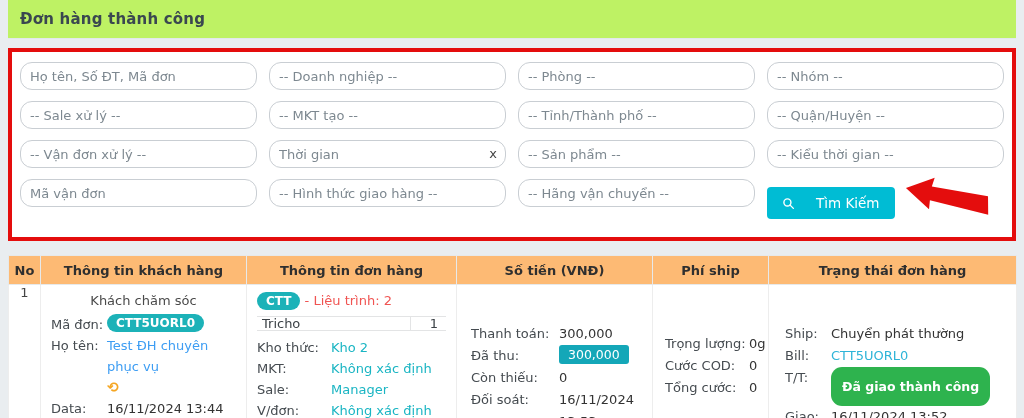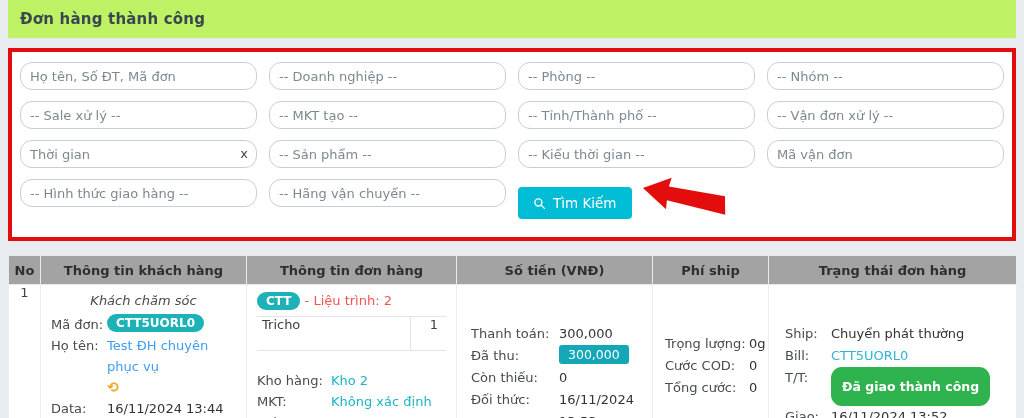--- a/index.html
+++ b/index.html
@@ -35,61 +35,61 @@
   input.field { outline:none; }
   input.field::placeholder { color:#7d8890; opacity:1; }
   .clear-x {
     position:absolute; right:9px; top:50%; transform:translateY(-52%);
     color:#444; font-size:13px; cursor:pointer; line-height:1;
   }
   .btn-cell { display:flex; align-items:center; gap:8px; }
   .search-btn {
     height:30px; padding:16px 15px; background:#00bcd4; color:#fff;
     border:none; border-radius:4px; font-size:13.5px; cursor:pointer;
-    display:inline-flex; align-items:center; gap:7px;
+    display:inline-flex; align-items:center; gap:21px;
     font-family:"DejaVu Sans","Liberation Sans",sans-serif;
   }
   .arrow-svg { overflow:visible; }
 
   
   .orders-table-wrap { margin:14px 8px 0; }
   table.orders { width:1008px; border-collapse:collapse; table-layout:fixed; background:#fff; }
   table.orders th {
-    background:#a3a3a3; border:1px solid #e7e9ea; height:29px;
+    background:#fdba74; border:1px solid #e7e9ea; height:29px;
     font-size:13px; font-weight:700; color:#2f2f2f; text-align:center;
   }
   table.orders td {
     border-left:1px solid #ededed; border-right:1px solid #ededed;
     vertical-align:top; height:154px; overflow:hidden; background:#fff;
   }
   td.no-cell { text-align:center; vertical-align:middle; color:#444; }
 
   .lbl-row { display:flex; align-items:flex-start; line-height:21px; }
   .lbl { color:#4e5а5f; }
   .lbl, .val { color:#454b50; }
   .val { color:#333; }
 
   
   .cust-cell { padding:6px 10px 0; }
-  .care-type { text-align:center; font-style:italic; color:#4a4a4a; line-height:20px; margin-bottom:3px; }
+  .care-type { text-align:center; color:#4a4a4a; line-height:20px; margin-bottom:3px; }
   .cust-cell .lbl { flex:0 0 56px; }
   .badge-pill {
     display:inline-block; background:#1cb2b8; color:#fff; font-size:12px;
     font-weight:700; border-radius:10px; padding:1px 9px; line-height:16px;
   }
   .link-blue { color:#3d9df3; cursor:pointer; }
   .history-icon { color:#f5a623; font-weight:700; font-size:14px; line-height:15px; cursor:pointer; display:inline-block; }
 
   
   .order-cell { padding:6px 10px 0; }
   .order-top { text-align:left; line-height:20px; margin-bottom:5px; }
   .course-red { color:#f05452; }
   .product-bar {
     border-top:1px solid #e3e4e5; border-bottom:1px solid #e3e4e5;
-    display:flex; height:35px; margin-bottom:19px;
+    display:flex; align-items:center; height:15px; margin-bottom:6px;
   }
   .product-name { flex:1; padding-left:5px; color:#3c4247; }
   .product-qty { flex:0 0 36px; border-left:1px solid #e3e4e5; text-align:right; padding-right:8px; color:#3c4247; }
   .order-cell .lbl { flex:0 0 74px; }
   .link-teal { color:#1ab5c3; cursor:pointer; }
 
   
   .money-cell { padding:38px 10px 0 14px; }
   .money-cell .lbl { flex:0 0 88px; }
   .money-cell .lbl-row { line-height:22px; }
@@ -125,20 +125,21 @@
   <div class="field-wrap">
     <input class="field" type="text" placeholder="Họ tên, Số ĐT, Mã đơn" style="">
   </div>
   <div class="field">-- Doanh nghiệp --</div>
   <div class="field">-- Phòng --</div>
   <div class="field">-- Nhóm --</div>
 
   <div class="field">-- Sale xử lý --</div>
   <div class="field">-- MKT tạo --</div>
   <div class="field">-- Tỉnh/Thành phố --</div>
+  <div class="field">-- Quận/Huyện --</div>
 
   <div class="field">-- Vận đơn xử lý --</div>
   <div class="field-wrap">
     <input class="field" type="text" placeholder="Thời gian" style="">
     <span class="clear-x">x</span>
   </div>
   <div class="field">-- Sản phẩm --</div>
   <div class="field">-- Kiểu thời gian --</div>
 
   <div class="field-wrap">
@@ -210,21 +211,21 @@
         <div class="order-cell">
           <div class="order-top">
             <span class="badge-pill">CTT</span>
             <span class="course-red">- Liệu trình: 2</span>
           </div>
           <div class="product-bar">
             <span class="product-name">Tricho</span>
             <span class="product-qty">1</span>
           </div>
           <div class="lbl-row">
-            <span class="lbl">Kho hàng:</span>
+            <span class="lbl">Kho thức:</span>
             <span class="link-teal">Kho 2</span>
           </div>
           <div class="lbl-row">
             <span class="lbl">MKT:</span>
             <span class="link-teal">Không xác định</span>
           </div>
           <div class="lbl-row">
             <span class="lbl">Sale:</span>
             <span class="link-teal">Manager</span>
           </div>
@@ -243,21 +244,21 @@
           </div>
           <div class="lbl-row">
             <span class="lbl">Đã thu:</span>
             <span class="badge-rect">300,000</span>
           </div>
           <div class="lbl-row">
             <span class="lbl">Còn thiếu:</span>
             <span class="val">0</span>
           </div>
           <div class="lbl-row">
-            <span class="lbl">Đối thức:</span>
+            <span class="lbl">Đối soát:</span>
             <span class="val">16/11/2024 13:53</span>
           </div>
         </div>
       </td>
 
       <td>
         <div class="ship-cell">
           <div class="lbl-row">
             <span class="lbl">Trọng lượng:</span>
             <span class="val">0g</span>

